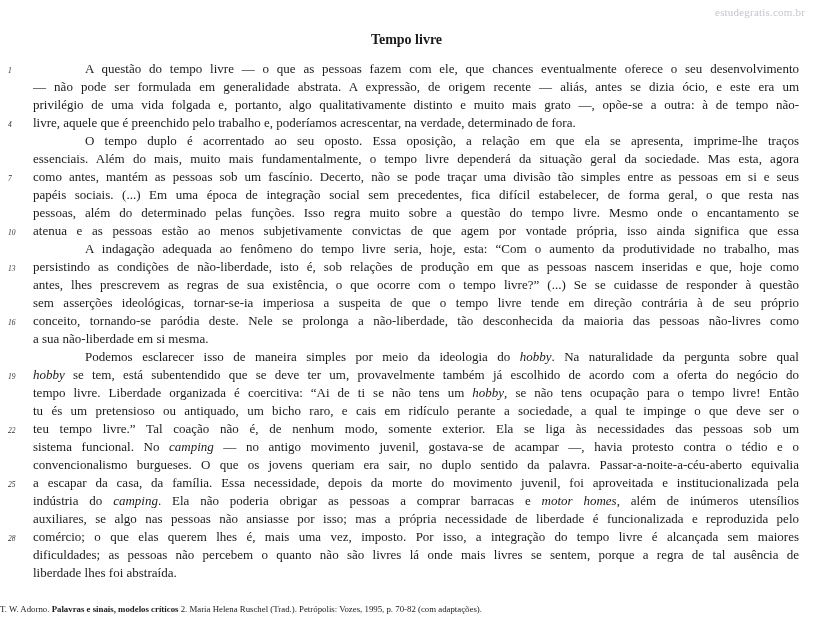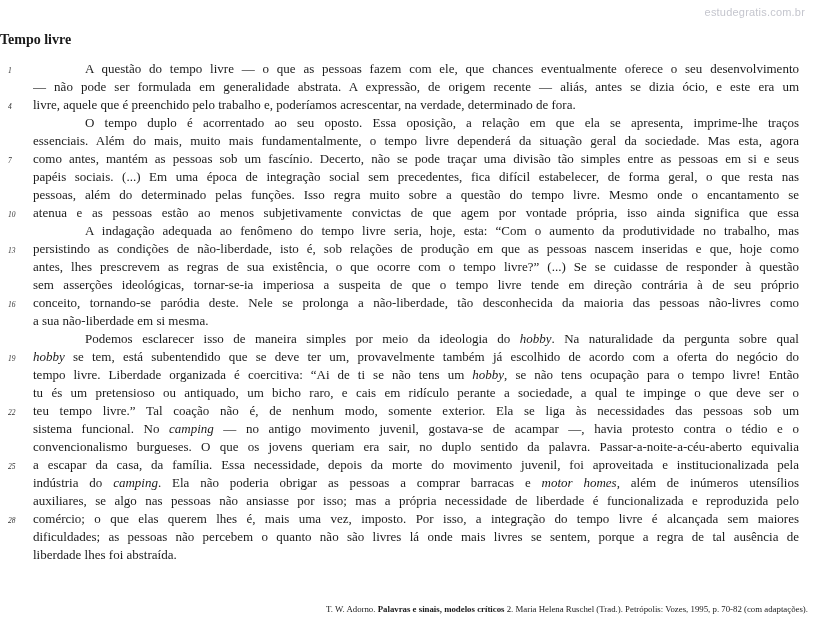--- a/index.html
+++ b/index.html
@@ -7,26 +7,26 @@
   .page{
     position:relative;
     width:813px;height:624px;
     background:#ffffff;
     font-family:"Liberation Serif","DejaVu Serif",serif;
     color:#1a1a1a;
     overflow:hidden;
   }
   .watermark{
     position:absolute;top:6px;right:8px;
-    font-family:Liberation Sans, sans-serif;
+    font-family:Liberation Serif, serif;
     font-size:11px;color:#c5c6ce;letter-spacing:.2px;
   }
   .title{
     position:absolute;top:32px;left:0;width:100%;
-    text-align:left;font-weight:bold;font-size:14px;
+    text-align:center;font-weight:bold;font-size:14px;
   }
   .text-block{
     position:absolute;top:60px;left:0;right:0;
   }
   .line{
     display:flex;align-items:baseline;
     height:18px;line-height:18px;font-size:13px;
   }
   .gutter{
     flex:0 0 33px;box-sizing:border-box;padding-left:8px;
@@ -34,38 +34,42 @@
   }
   .line-text{
     flex:1 1 auto;padding-right:14px;
     text-align:justify;text-align-last:justify;
     white-space:normal;overflow:hidden;height:18px;
   }
   .line.end .line-text{text-align:right;text-align-last:left;}
   .line.indent .line-text{text-indent:52px;}
   .citation{
     position:absolute;top:604px;left:0;right:5px;
-    text-align:right;font-size:8.8px;color:#1a1a1a;
+    text-align:left;font-size:8.8px;color:#1a1a1a;
   }
   .citation .b{font-weight:bold;}
 </style>
 </head>
 <body>
 
 <div class="page">
   <div class="watermark">estudegratis.com.br</div>
   <div class="title">Tempo livre</div>
   <div class="text-block">
       <div class="line indent">
         <span class="gutter">1</span>
         <div class="line-text">A questão do tempo livre — o que as pessoas fazem com ele, que chances eventualmente oferece o seu desenvolvimento</div>
       </div>
       <div class="line">
         <span class="gutter"></span>
         <div class="line-text">— não pode ser formulada em generalidade abstrata. A expressão, de origem recente — aliás, antes se dizia ócio, e este era um</div>
+      </div>
+      <div class="line">
+        <span class="gutter"></span>
+        <div class="line-text">privilégio de uma vida folgada e, portanto, algo qualitativamente distinto e muito mais grato —, opõe-se a outra: à de tempo não-</div>
       </div>
       <div class="line end">
         <span class="gutter">4</span>
         <div class="line-text">livre, aquele que é preenchido pelo trabalho e, poderíamos acrescentar, na verdade, determinado de fora.</div>
       </div>
       <div class="line indent">
         <span class="gutter"></span>
         <div class="line-text">O tempo duplo é acorrentado ao seu oposto. Essa oposição, a relação em que ela se apresenta, imprime-lhe traços</div>
       </div>
       <div class="line">

